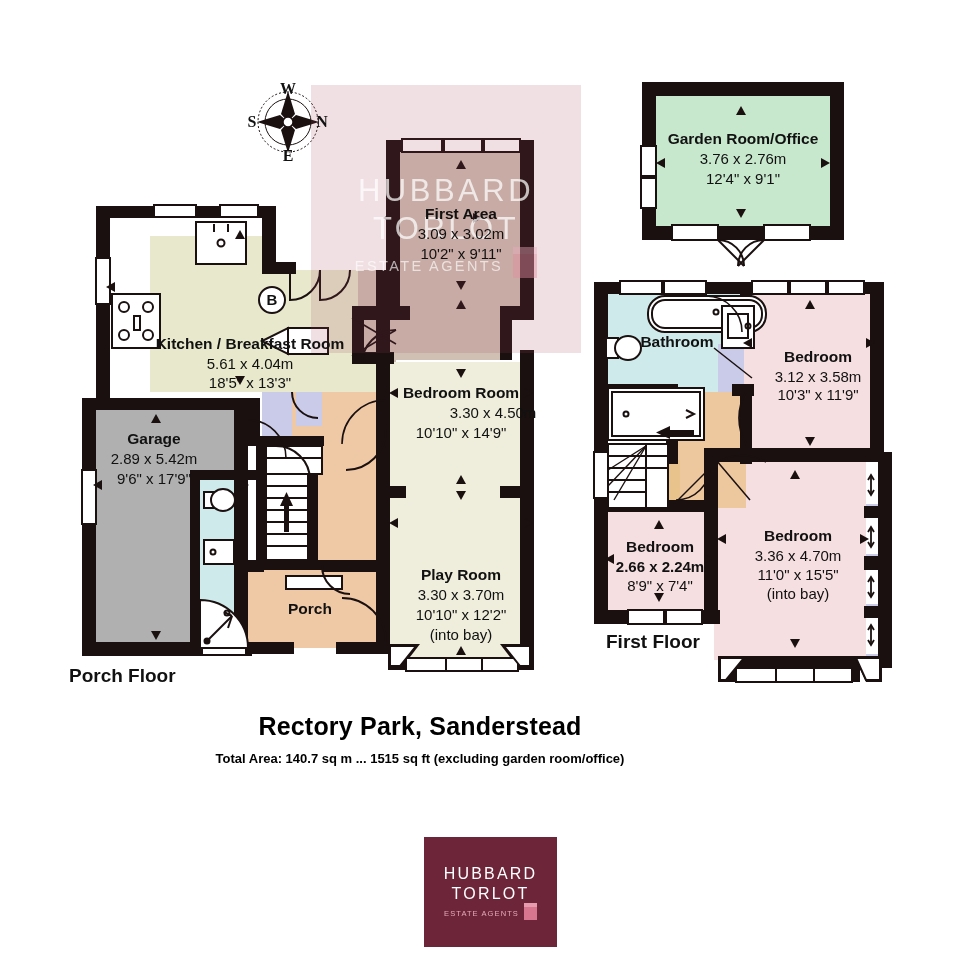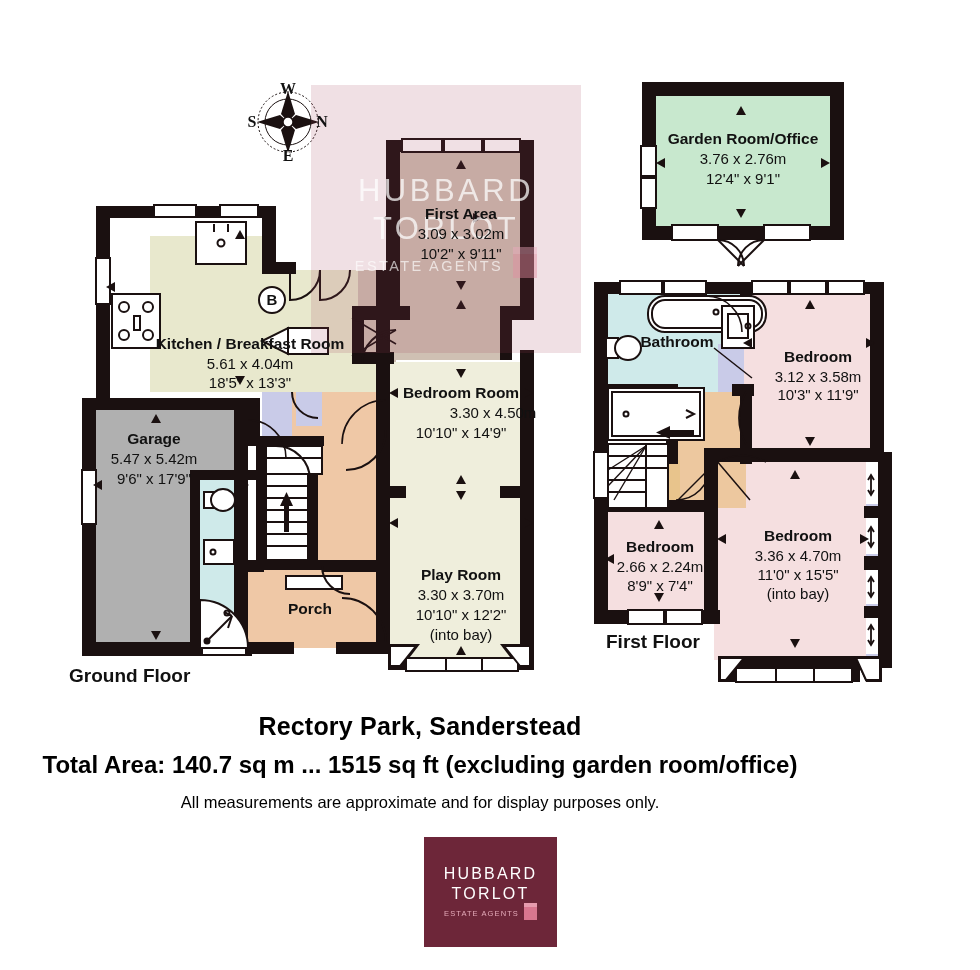--- a/index.html
+++ b/index.html
@@ -51,21 +51,21 @@
     width: 840px;
     text-align: center;
   }
   #caption .title {
     font-size: 25px;
     font-weight: bold;
     letter-spacing: 0.2px;
     margin: 0 0 10px 0;
   }
   #caption .area {
-    font-size: 24px;
+    font-size: 13px;
     font-weight: bold;
     margin: 0 0 14px 0;
   }
   #caption .disclaimer {
     font-size: 16.5px;
     font-weight: normal;
     margin: 0;
   }
 
   
@@ -561,21 +561,21 @@
 
 <div class="txt centerline room-name" style="left:250px;top:335px;">Kitchen / Breakfast Room</div>
 <div class="txt centerline room-dim" style="left:250px;top:355px;">5.61 x 4.04m</div>
 <div class="txt centerline room-dim" style="left:250px;top:374px;">18'5" x 13'3"</div>
 
 <div class="txt centerline room-name" style="left:461px;top:384px;">Bedroom Room</div>
 <div class="txt centerline room-dim" style="left:461px;top:404px;margin-left:32px;">3.30 x 4.50m</div>
 <div class="txt centerline room-dim" style="left:461px;top:424px;">10'10" x 14'9"</div>
 
 <div class="txt centerline room-name" style="left:154px;top:430px;">Garage</div>
-<div class="txt centerline room-dim" style="left:154px;top:450px;">5.47 x 5.42m</div>
+<div class="txt centerline room-dim" style="left:154px;top:450px;">2.89 x 5.42m</div>
 <div class="txt centerline room-dim" style="left:154px;top:470px;">9'6" x 17'9"</div>
 
 <div class="txt centerline room-name" style="left:461px;top:566px;">Play Room</div>
 <div class="txt centerline room-dim" style="left:461px;top:586px;">3.30 x 3.70m</div>
 <div class="txt centerline room-dim" style="left:461px;top:606px;">10'10" x 12'2"</div>
 <div class="txt centerline room-dim" style="left:461px;top:626px;">(into bay)</div>
 
 <div class="txt centerline room-name" style="left:310px;top:600px;">Porch</div>
 
 <div class="txt centerline room-name" style="left:743px;top:130px;">Garden Room/Office</div>
@@ -587,30 +587,29 @@
 <div class="txt centerline room-name" style="left:818px;top:348px;">Bedroom</div>
 <div class="txt centerline room-dim" style="left:818px;top:368px;">3.12 x 3.58m</div>
 <div class="txt centerline room-dim" style="left:818px;top:386px;">10'3" x 11'9"</div>
 
 <div class="txt centerline room-name" style="left:798px;top:527px;">Bedroom</div>
 <div class="txt centerline room-dim" style="left:798px;top:547px;">3.36 x 4.70m</div>
 <div class="txt centerline room-dim" style="left:798px;top:566px;">11'0" x 15'5"</div>
 <div class="txt centerline room-dim" style="left:798px;top:585px;">(into bay)</div>
 
 <div class="txt centerline room-name" style="left:660px;top:538px;">Bedroom</div>
-<div class="txt centerline room-dim" style="left:660px;top:558px;">2.66 x 2.24m</div>
+<div class="txt centerline room-dim" style="left:660px;top:558px;font-weight:bold;">2.66 x 2.24m</div>
 <div class="txt centerline room-dim" style="left:660px;top:577px;">8'9" x 7'4"</div>
 
-<div class="txt floor-label" style="left:69px;top:665px;">Ground Floor</div>
+<div class="txt floor-label" style="left:69px;top:665px;">Porch Floor</div>
 <div class="txt floor-label" style="left:606px;top:631px;">First Floor</div>
 
 <div id="caption">
   <div class="title">Rectory Park, Sanderstead</div>
   <div class="area">Total Area: 140.7 sq m ... 1515 sq ft (excluding garden room/office)</div>
-  <div class="disclaimer">All measurements are approximate and for display purposes only.</div>
 </div>
 
 <div id="logo">
   <div class="l1">HUBBARD</div>
   <div class="l2">TORLOT</div>
   <div class="l3row">
     <span class="l3">ESTATE AGENTS</span>
     <span class="cube"></span>
   </div>
 </div>

